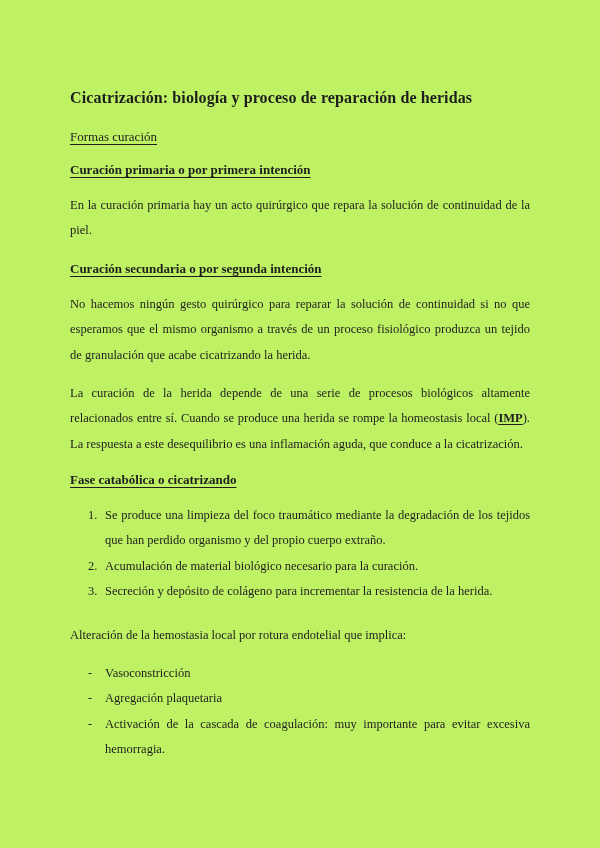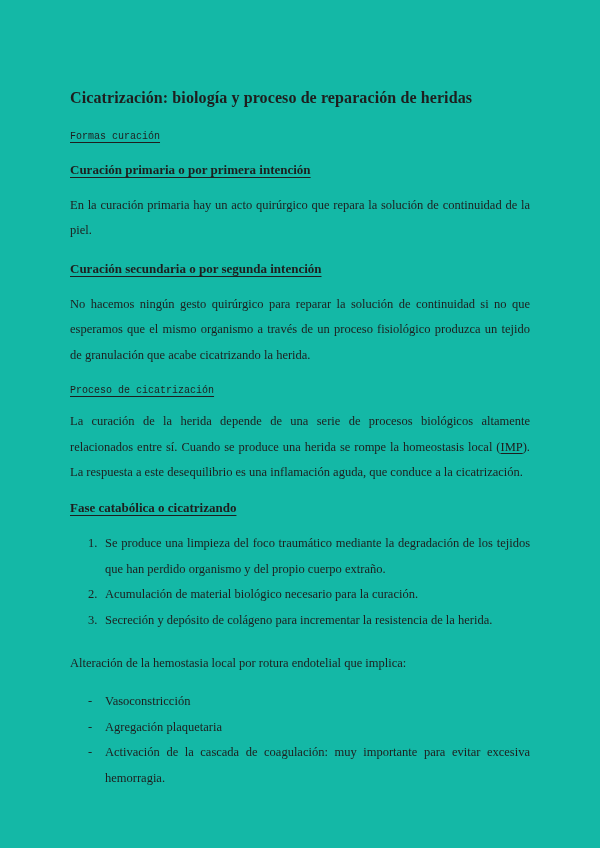--- a/index.html
+++ b/index.html
@@ -3,60 +3,59 @@
 <meta charset="utf-8">
 <style>
   html, body { margin: 0; padding: 0; background: #ffffff; }
   * { box-sizing: border-box; }
 
   .page {
     position: relative;
     width: 600px;
     height: 848px;
     margin: 0 auto;
-    background: #14b8a6;
+    background: #bef264;
     padding: 76px 70px 0 70px;
     font-family: "Liberation Serif", "DejaVu Serif", serif;
     color: #1e1e1e;
     overflow: hidden;
   }
 
   .doc-title {
     font-size: 16px;
     font-weight: bold;
     line-height: 22px;
     letter-spacing: 0.1px;
   }
 
   .h-light {
-    font-size: 10px;
+    font-size: 13px;
     font-weight: normal;
     line-height: 20px;
     text-decoration: underline;
     text-underline-offset: 3px;
-    font-family: Liberation Mono, monospace;
   }
 
   .h-bold {
     font-size: 13px;
     font-weight: bold;
     line-height: 20px;
     text-decoration: underline;
     text-underline-offset: 3px;
   }
 
   .body-p {
     font-size: 12.5px;
     line-height: 25.5px;
     text-align: justify;
   }
 
   .bold { font-weight: bold; }
   .imp {
-    font-weight: normal;
+    font-weight: bold;
     text-decoration: underline;
     text-underline-offset: 2px;
   }
 
   .mt-formas    { margin-top: 18px; }
   .mt-primaria  { margin-top: 13px; }
   .mt-para      { margin-top: 6px; }
   .mt-secundaria{ margin-top: 15px; }
   .mt-head-sm   { margin-top: 4px; }
   .mt-list      { margin-top: 6px; }
@@ -88,21 +87,20 @@
   <h2 class="h-light mt-formas">Formas curación</h2>
 
   <h3 class="h-bold mt-primaria">Curación primaria o por primera intención</h3>
 
   <p class="body-p mt-para">En la curación primaria hay un acto quirúrgico que repara la solución de continuidad de la piel.</p>
 
   <h3 class="h-bold mt-secundaria">Curación secundaria o por segunda intención</h3>
 
   <p class="body-p mt-para">No hacemos ningún gesto quirúrgico para reparar la solución de continuidad si no que esperamos que el mismo organismo a través de un proceso fisiológico produzca un tejido de granulación que acabe cicatrizando la herida.</p>
 
-  <h2 class="h-light mt-head-sm">Proceso de cicatrización</h2>
 
   <p class="body-p mt-para"><span>La curación de la herida depende de una serie de procesos biológicos altamente relacionados entre sí. Cuando se produce una herida se rompe la homeostasis local (</span><span class="imp">IMP</span><span>). La respuesta a este desequilibrio es una inflamación aguda, que conduce a la cicatrización.</span></p>
 
   <h3 class="h-bold mt-head-sm">Fase catabólica o cicatrizando</h3>
 
 
   <div class="doc-list mt-list">
     <div class="li">
       <span class="marker">1.</span>
       <span>Se produce una limpieza del foco traumático mediante la degradación de los tejidos que han perdido organismo y del propio cuerpo extraño.</span>

